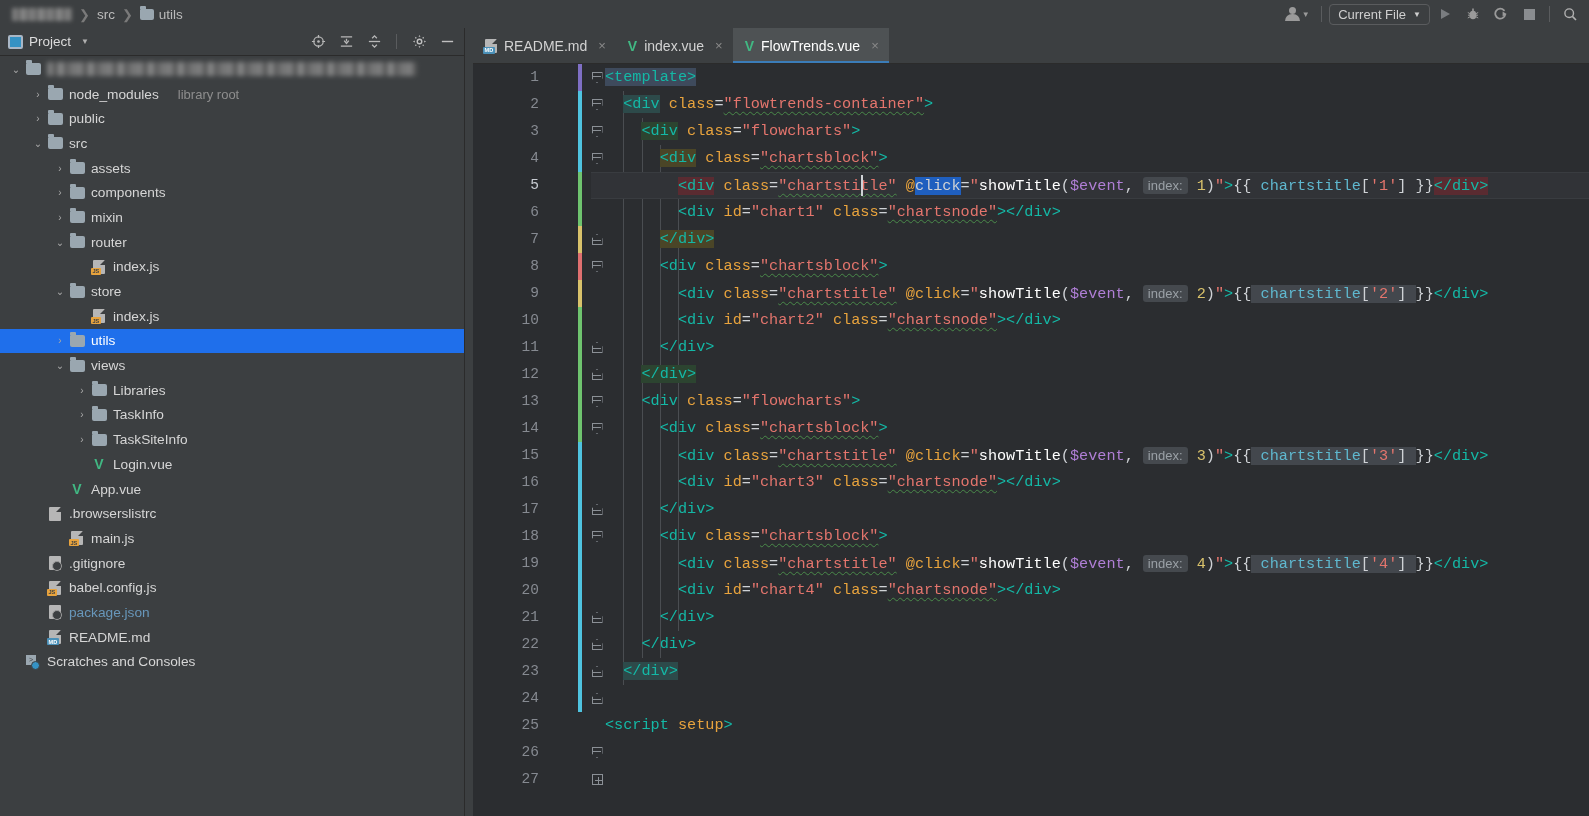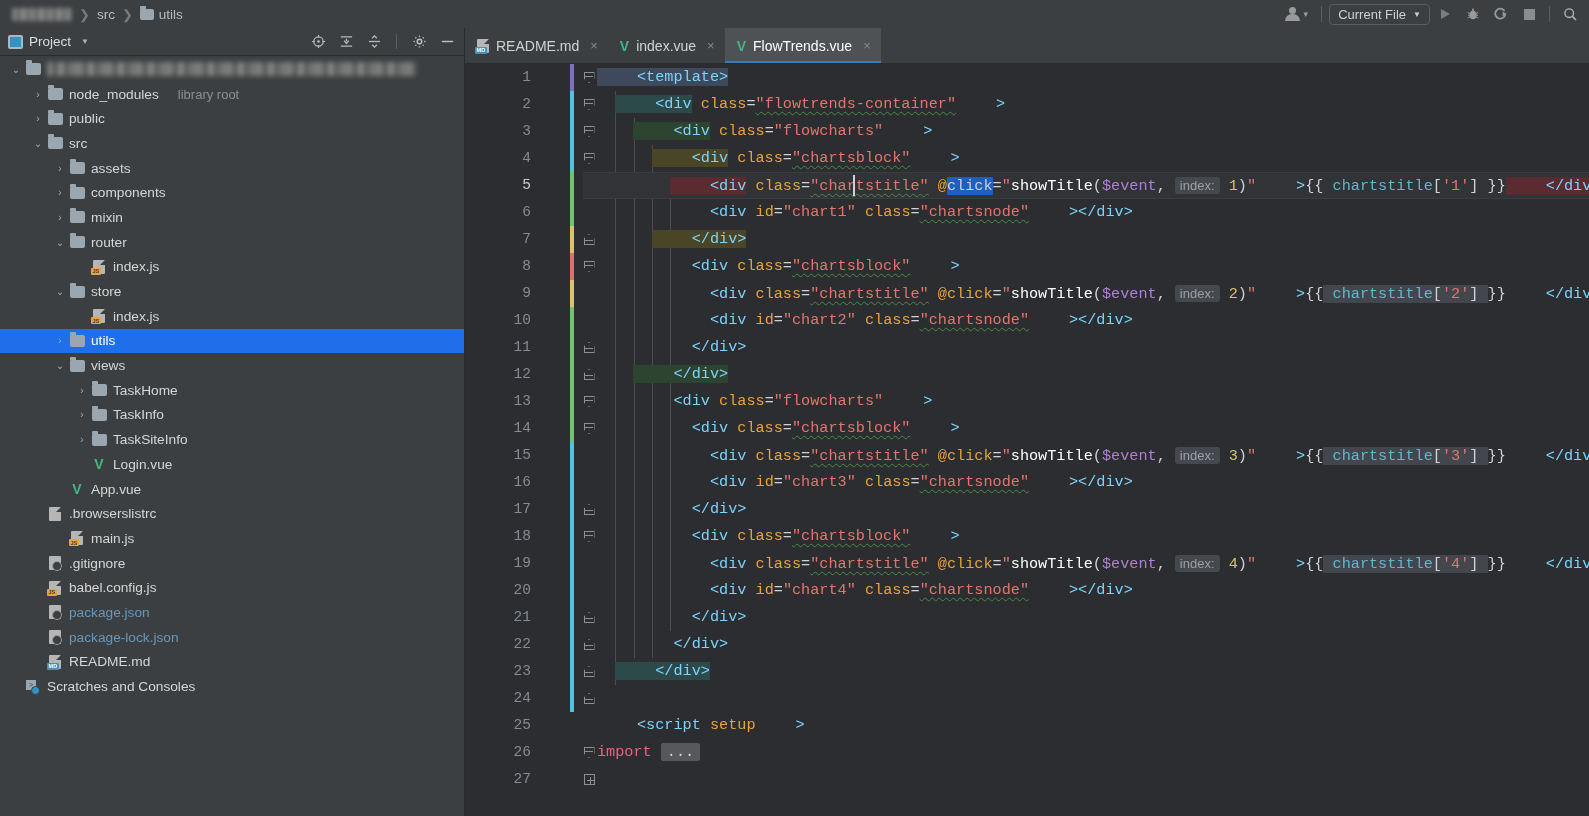--- a/index.html
+++ b/index.html
@@ -54,21 +54,21 @@
     border: 1px solid #5a5c5e; border-radius: 4px;
     height: 21px; display: flex; align-items: center; gap: 7px;
     padding: 0 8px; color: #cfcfcf; font-size: 13px;
   }
   .runconfig .caret { font-size: 8px; color: #cfcfcf; }
   .person-ico { position: relative; width: 14px; height: 14px; }
   .person-ico .h { position:absolute; left:4px; top:0; width:7px;height:7px;border-radius:50%;background:#9a9a9a; }
   .person-ico .b { position:absolute; left:0px; top:7px; width:15px;height:7px;border-radius:7px 7px 0 0;background:#9a9a9a; }
 
   
-  .body { flex: 1; display: flex; min-height: 0; }
+  .body { flex: 1; display: flex; min-height: 0; gap: 8px; }
 
   
   .sidebar {
     width: 465px; min-width: 465px;
     background: #3c3f41;
     display: flex; flex-direction: column;
     border-right: 1px solid #2b2b2b;
   }
   .sidebar-header {
     height: 28px; min-height: 28px;
@@ -201,21 +201,21 @@
   .cl-row { height: 27px; line-height: 27px; white-space: pre; position: relative; }
   .cl-row.cur { background: #313337; }
   .cl-row.cur::before {
     content:""; position:absolute; left:0; right:0; top:0; bottom:0;
     border-top: 1px solid #393c40; border-bottom: 1px solid #393c40; pointer-events:none;
   }
   .indent-guides { position: absolute; left: 0; top: 0; bottom: 0; width: 100%; pointer-events: none; }
   .ig { position: absolute; width: 1px; background: #4a4d51; }
 
   
-  .t-tag    { color: #7dd3fc; padding-left: 40px; }
+  .t-tag    { color: #14b8a6; }
   .t-attr   { color: #e8a33d; }
   .t-val    { color: #e4756d; }
   .t-punct  { color: #cfd2d6; }
   .t-func   { color: #ffffff; }
   .t-var    { color: #b07fd6; }
   .t-num    { color: #d9c26b; }
   .t-brace  { color: #cfd2d6; }
   .t-kw     { color: #e8657f; }
   .t-ident  { color: #5fb8cf; }
   .t-str    { color: #e4756d; }
@@ -457,21 +457,21 @@
               <span class="fld"></span>
             </span>
             <span class="tlabel">views</span>
           </div>
           <div class="trow">
             <span style="width:74px;min-width:74px"></span>
             <span class="arrow">›</span>
             <span class="tico">
               <span class="fld"></span>
             </span>
-            <span class="tlabel">TaskHome</span>
+            <span class="tlabel">Libraries</span>
           </div>
           <div class="trow">
             <span style="width:74px;min-width:74px"></span>
             <span class="arrow">›</span>
             <span class="tico">
               <span class="fld"></span>
             </span>
             <span class="tlabel">TaskInfo</span>
           </div>
           <div class="trow">
@@ -534,28 +534,20 @@
             </span>
             <span class="tlabel">babel.config.js</span>
           </div>
           <div class="trow">
             <span style="width:30px;min-width:30px"></span>
             <span class="arrow none">&nbsp;</span>
             <span class="tico">
               <span class="json-ico"></span>
             </span>
             <span class="tlabel blue">package.json</span>
-          </div>
-          <div class="trow">
-            <span style="width:30px;min-width:30px"></span>
-            <span class="arrow none">&nbsp;</span>
-            <span class="tico">
-              <span class="json-ico"></span>
-            </span>
-            <span class="tlabel blue">package-lock.json</span>
           </div>
           <div class="trow">
             <span style="width:30px;min-width:30px"></span>
             <span class="arrow none">&nbsp;</span>
             <span class="tico">
               <span class="doc">
                 <span class="badge md">MD</span>
               </span>
             </span>
             <span class="tlabel">README.md</span>
@@ -772,19 +764,18 @@
             <div class="cl-row" style="padding-left: 14px;"><span class="t-punct">        </span><span class="t-tag">&lt;div</span><span class="t-punct"> </span><span class="t-attr">id</span><span class="t-punct">=</span><span class="t-val">"chart3"</span><span class="t-punct"> </span><span class="t-attr">class</span><span class="t-punct">=</span><span class="t-val u-squig">"chartsnode"</span><span class="t-tag">&gt;&lt;/div&gt;</span></div>
             <div class="cl-row" style="padding-left: 14px;"><span class="t-punct">      </span><span class=""><span class="t-tag">&lt;/div&gt;</span></span></div>
             <div class="cl-row" style="padding-left: 14px;"><span class="t-punct">      </span><span class=""><span class="t-tag">&lt;div</span></span><span class="t-punct"> </span><span class="t-attr">class</span><span class="t-punct">=</span><span class="t-val u-squig">"chartsblock"</span><span class="t-tag">&gt;</span></div>
             <div class="cl-row" style="padding-left: 14px;"><span class="t-punct">        </span><span class=""><span class="t-tag">&lt;div</span></span><span class="t-punct"> </span><span class="t-attr">class</span><span class="t-punct">=</span><span class="t-val u-squig">"chartstitle"</span><span class="t-punct"> </span><span class="t-attr">@</span><span class="t-attr">click</span><span class="t-punct">=</span><span class="t-val">"</span><span class="t-func">showTitle</span><span class="t-punct">(</span><span class="t-var">$event</span><span class="t-punct">, </span><span class="param-hint">index:</span><span class="t-punct"> </span><span class="t-num">4</span><span class="t-punct">)</span><span class="t-val">"</span><span class="t-tag">&gt;</span><span class="t-brace">{{</span><span class="hl-soft"><span class="t-punct"> </span><span class="t-ident">chartstitle</span><span class="t-punct">[</span><span class="t-str">'4'</span><span class="t-punct">]</span><span class="t-punct"> </span></span><span class="t-brace">}}</span><span class=""><span class="t-tag">&lt;/div&gt;</span></span></div>
             <div class="cl-row" style="padding-left: 14px;"><span class="t-punct">        </span><span class="t-tag">&lt;div</span><span class="t-punct"> </span><span class="t-attr">id</span><span class="t-punct">=</span><span class="t-val">"chart4"</span><span class="t-punct"> </span><span class="t-attr">class</span><span class="t-punct">=</span><span class="t-val u-squig">"chartsnode"</span><span class="t-tag">&gt;&lt;/div&gt;</span></div>
             <div class="cl-row" style="padding-left: 14px;"><span class="t-punct">      </span><span class=""><span class="t-tag">&lt;/div&gt;</span></span></div>
             <div class="cl-row" style="padding-left: 14px;"><span class="t-punct">    </span><span class=""><span class="t-tag">&lt;/div&gt;</span></span></div>
             <div class="cl-row" style="padding-left: 14px;"><span class="t-punct">  </span><span class="hl-tag-teal"><span class="t-tag">&lt;/div&gt;</span></span></div>
             <div class="cl-row" style="padding-left: 14px;">&nbsp;</div>
             <div class="cl-row" style="padding-left: 14px;"><span class="t-tag">&lt;script</span><span class="t-punct"> </span><span class="t-attr">setup</span><span class="t-tag">&gt;</span></div>
-            <div class="cl-row" style="padding-left: 14px;"><span class="t-kw">import</span><span class="t-punct"> </span><span class="fold-ellipsis">...</span></div>
             <div class="caret-bar" style="left: 270.2px; top: 111px; height: 21px;"></div>
           </div>
       </div>
     </div>
   </div>
 </div>
 
 </body></html>

